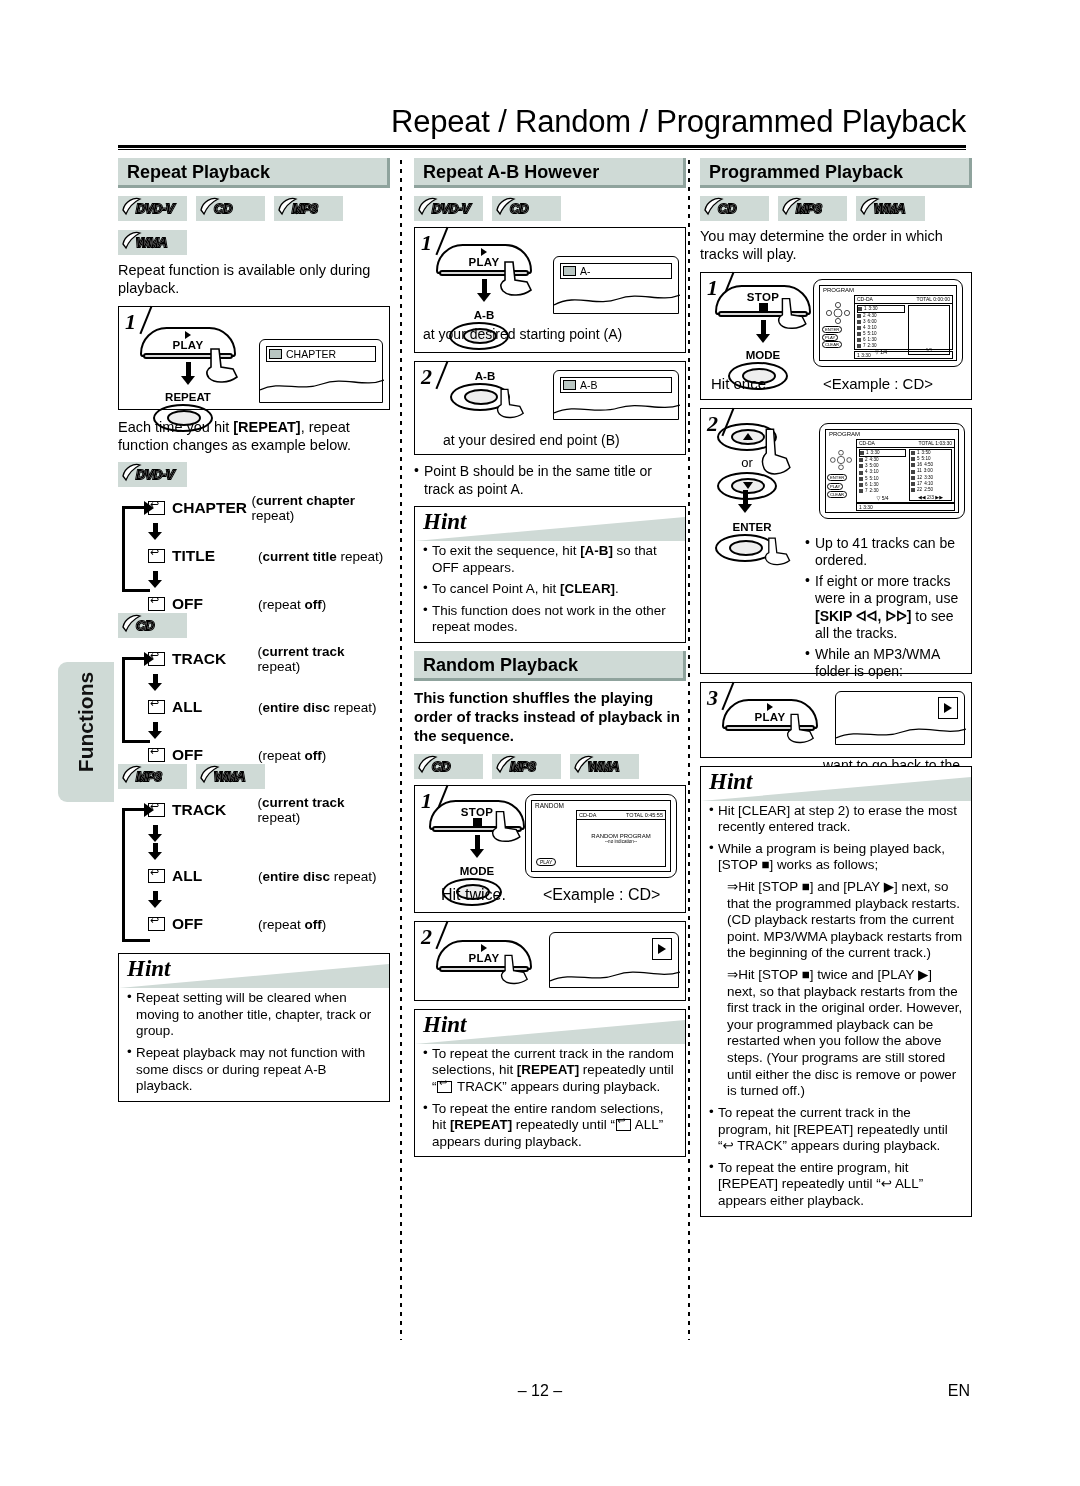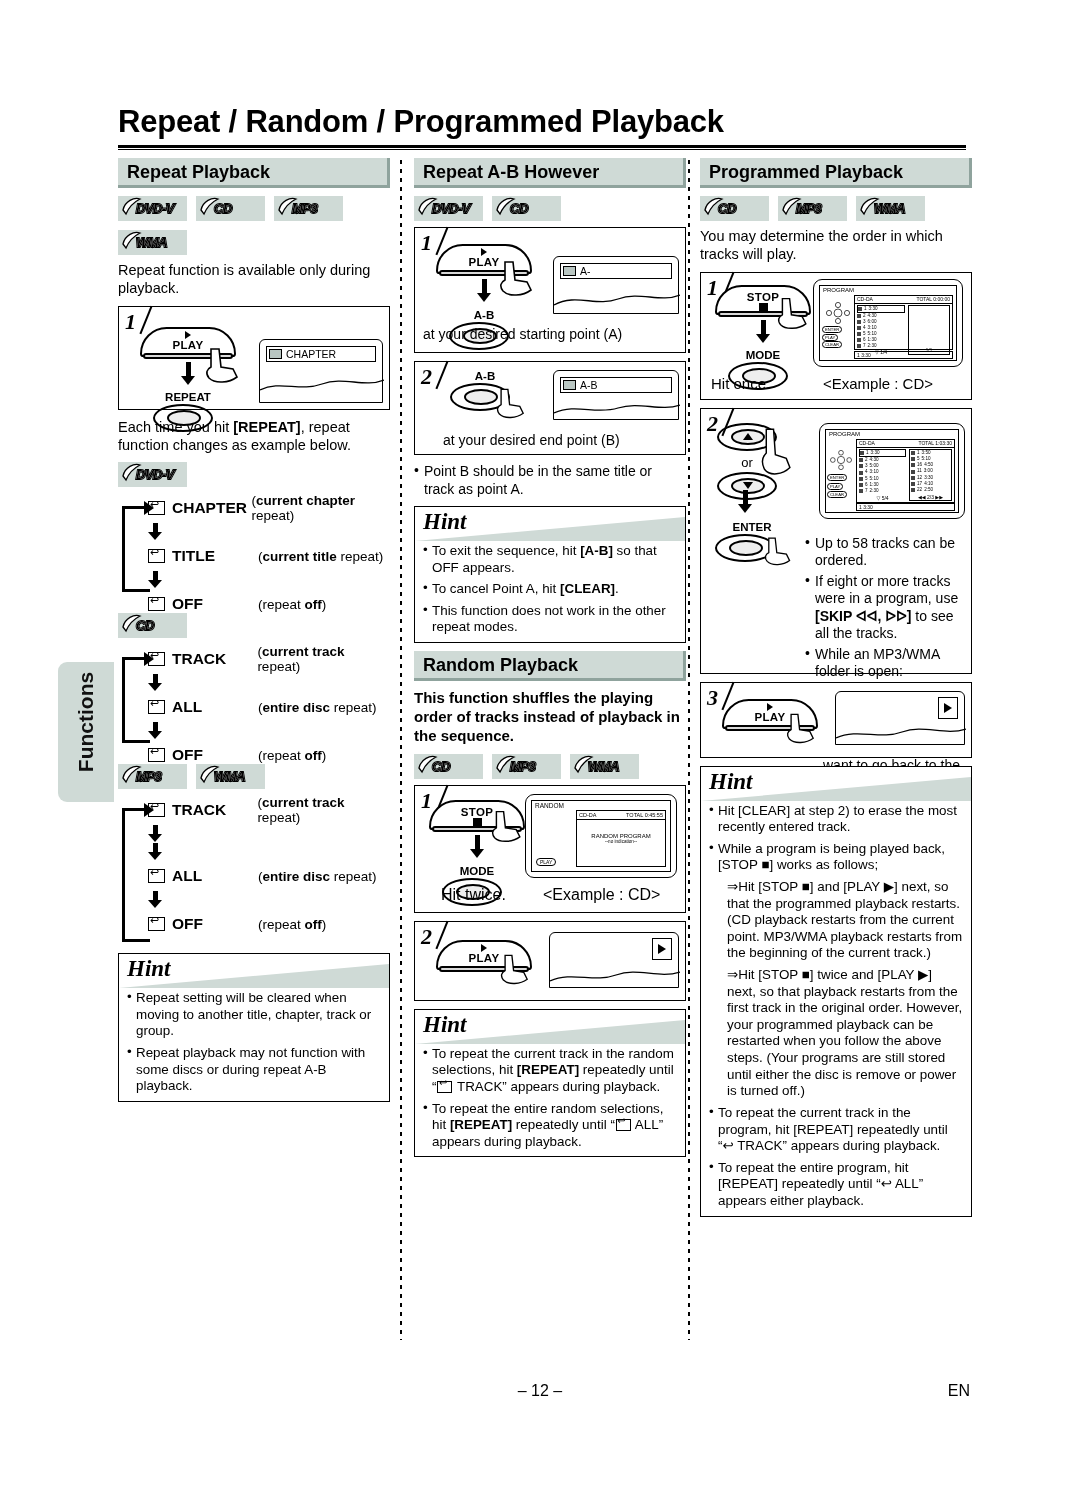--- a/index.html
+++ b/index.html
@@ -10,22 +10,22 @@
     font-family:"Liberation Sans", sans-serif;
     color:#000;
     position:relative;
     overflow:hidden;
   }
   .page { position:absolute; left:0; top:0; width:1080px; height:1486px; }
 
   
   .title-wrap { position:absolute; left:118px; top:104px; width:848px; }
   .page-title {
-    font-size:31px; font-weight:bold; letter-spacing:-0.2px;
-    text-align:left; white-space:nowrap;
+    font-size:31px; font-weight:normal; letter-spacing:-0.2px;
+    text-align:right; white-space:nowrap;
   }
   .title-rule { margin-top:5px; border-top:3px solid #000; border-bottom:1px solid #000; height:5px; }
 
   
   .side-tab {
     position:absolute; left:58px; top:662px;
     width:56px; height:140px;
     background:#cfdad6; border-radius:9px 0 0 9px;
   }
   .side-tab span {
@@ -906,21 +906,21 @@
               </svg>
           </div>
           <div style="position:absolute;left:1px;top:44px;border:0.8px solid #000;border-radius:5px;padding:0 2px;font-size:4.2px">ENTER</div>
           <div style="position:absolute;left:1px;top:53px;border:0.8px solid #000;border-radius:5px;padding:0 2px;font-size:4.2px">PLAY</div>
           <div style="position:absolute;left:1px;top:61px;border:0.8px solid #000;border-radius:5px;padding:0 2px;font-size:4.2px">CLEAR</div>
           <div style="position:absolute;left:30px;right:3px;bottom:1px;border:1px solid #000;font-size:5px;padding:0 2px">1   3:30</div>
         </div>
       </div>
 
       <ul class="bullet-list" style="position:absolute;left:104px;top:122px;width:160px;">
-        <li>Up to 58 tracks can be ordered.</li>
+        <li>Up to 41 tracks can be ordered.</li>
         <li><span>If eight or more tracks were in a program, use </span><b>[SKIP ᐊᐊ, ᐅᐅ]</b><span> to see all the tracks.</span></li>
         <li>While an MP3/WMA folder is open:</li>
         <li class="sub-li" style="padding-left:14px"><span>–Hit </span><b>[▶]</b><span> when you want to go to the next hierarchy.</span></li>
         <li class="sub-li" style="padding-left:14px"><span>–Hit </span><b>[◀]</b><span> when you want to go back to the previous hierarchy (except for the top hierarchy).</span></li>
       </ul>
     </div>
 
     <div class="step" style="height:76px">
       <div class="num">3</div>
       <div class="numslash"></div>

